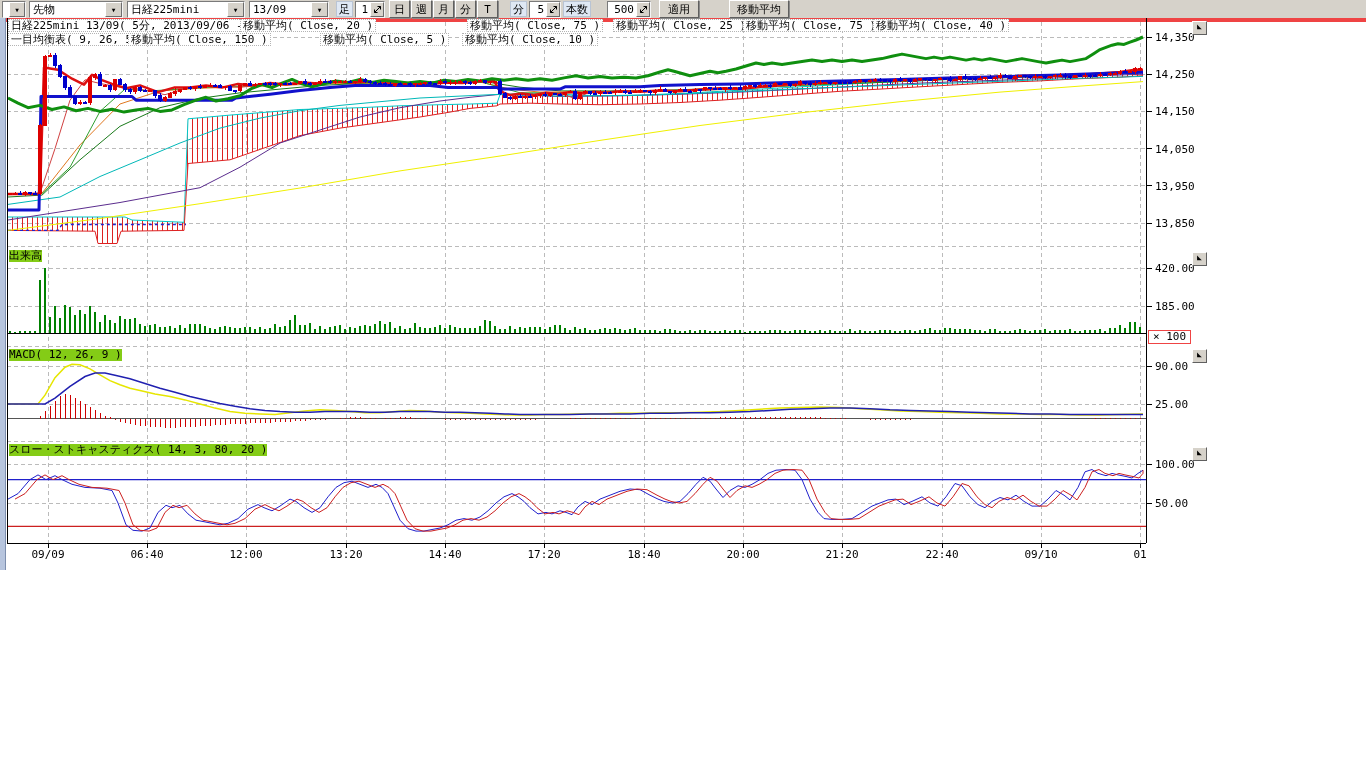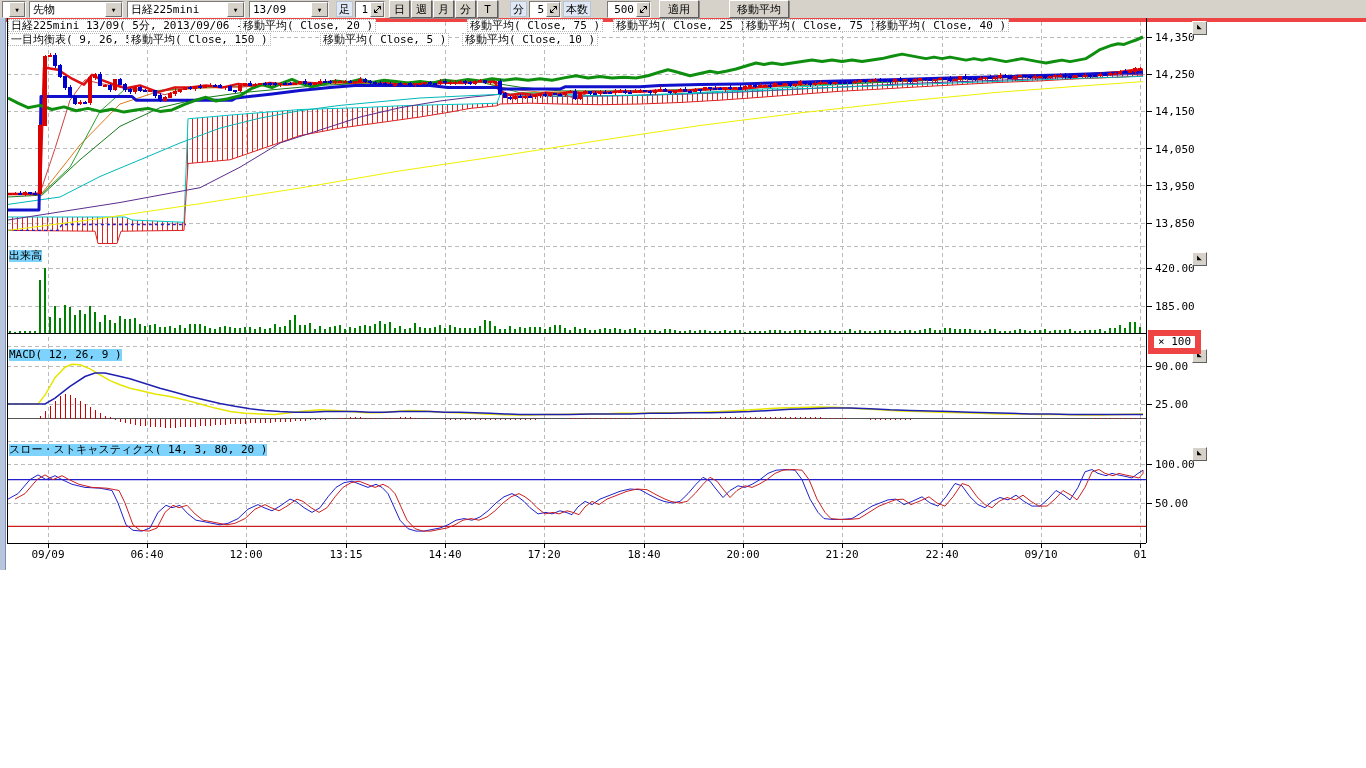--- a/index.html
+++ b/index.html
@@ -22,27 +22,27 @@
   .spin{width:12px;height:13px;background:#d6d2ca;border:1px solid;border-color:#fff #6d6d6d #6d6d6d #fff;
         display:flex;align-items:center;justify-content:center;}
   .tbtn{height:16px;background:#d6d2ca;border:1px solid;border-color:#fff #5f5f5f #5f5f5f #fff;
         box-shadow:1px 1px 0 #8a8a8a;display:flex;align-items:center;justify-content:center;
         font-size:11px;color:#000;padding:0 3px;}
   
   .leftstrip{position:absolute;left:0;top:18px;width:5px;height:552px;background:#b7c5de;
              border-right:1px solid #7e8fae;}
   #chartwrap{position:absolute;left:0;top:0;width:1366px;height:768px;}
   #chartsvg{position:absolute;left:0;top:0;}
-  .lbl{position:absolute;font-size:11px;color:#000;background:#7dd3fc;white-space:nowrap;line-height:12px;}
+  .lbl{position:absolute;font-size:11px;color:#000;background:#84cc16;white-space:nowrap;line-height:12px;}
   .hchip{position:absolute;font-size:11px;color:#000;background:#fff;border:1px dotted #b4b4b4;
          white-space:nowrap;line-height:11px;padding:0 2px;}
   .axlbl{position:absolute;font-size:11px;color:#000;white-space:nowrap;line-height:11px;}
   .xlbl{position:absolute;font-size:11px;color:#000;white-space:nowrap;line-height:11px;
         width:44px;text-align:center;}
-  .mult{position:absolute;font-size:11px;color:#000;background:#fff;border:6px solid #ef4444;
+  .mult{position:absolute;font-size:11px;color:#000;background:#fff;border:1px solid #ef4444;
         line-height:12px;padding:0 4px;}
   .panbtn{position:absolute;width:13px;height:12px;background:#d6d2ca;border:1px solid;
           border-color:#fff #5f5f5f #5f5f5f #fff;font-size:8px;line-height:10px;text-align:center;
           color:#000;cursor:default;}
 </style>
 </head>
 <body>
 
 <div class="toolbar">
   <div class="combo" style="width:22px;margin-left:2px;">
@@ -222,21 +222,21 @@
       <div class="axlbl" style="left: 1155px; top: 218px;">13,850</div>
       <div class="axlbl" style="left: 1155px; top: 263px;">420.00</div>
       <div class="axlbl" style="left: 1155px; top: 301px;">185.00</div>
       <div class="axlbl" style="left: 1155px; top: 361px;">90.00</div>
       <div class="axlbl" style="left: 1155px; top: 399px;">25.00</div>
       <div class="axlbl" style="left: 1155px; top: 459px;">100.00</div>
       <div class="axlbl" style="left: 1155px; top: 498px;">50.00</div>
       <div class="xlbl" style="left: 26px; top: 549px;">09/09</div>
       <div class="xlbl" style="left: 125px; top: 549px;">06:40</div>
       <div class="xlbl" style="left: 224px; top: 549px;">12:00</div>
-      <div class="xlbl" style="left: 324px; top: 549px;">13:15</div>
+      <div class="xlbl" style="left: 324px; top: 549px;">13:20</div>
       <div class="xlbl" style="left: 423px; top: 549px;">14:40</div>
       <div class="xlbl" style="left: 522px; top: 549px;">17:20</div>
       <div class="xlbl" style="left: 622px; top: 549px;">18:40</div>
       <div class="xlbl" style="left: 721px; top: 549px;">20:00</div>
       <div class="xlbl" style="left: 820px; top: 549px;">21:20</div>
       <div class="xlbl" style="left: 920px; top: 549px;">22:40</div>
       <div class="xlbl" style="left: 1019px; top: 549px;">09/10</div>
       <div class="xlbl" style="left: 1118px; top: 549px;">01</div>
       <div class="panbtn" style="left: 1192px; top: 21px;">◣</div>
       <div class="panbtn" style="left: 1192px; top: 252px;">◣</div>

